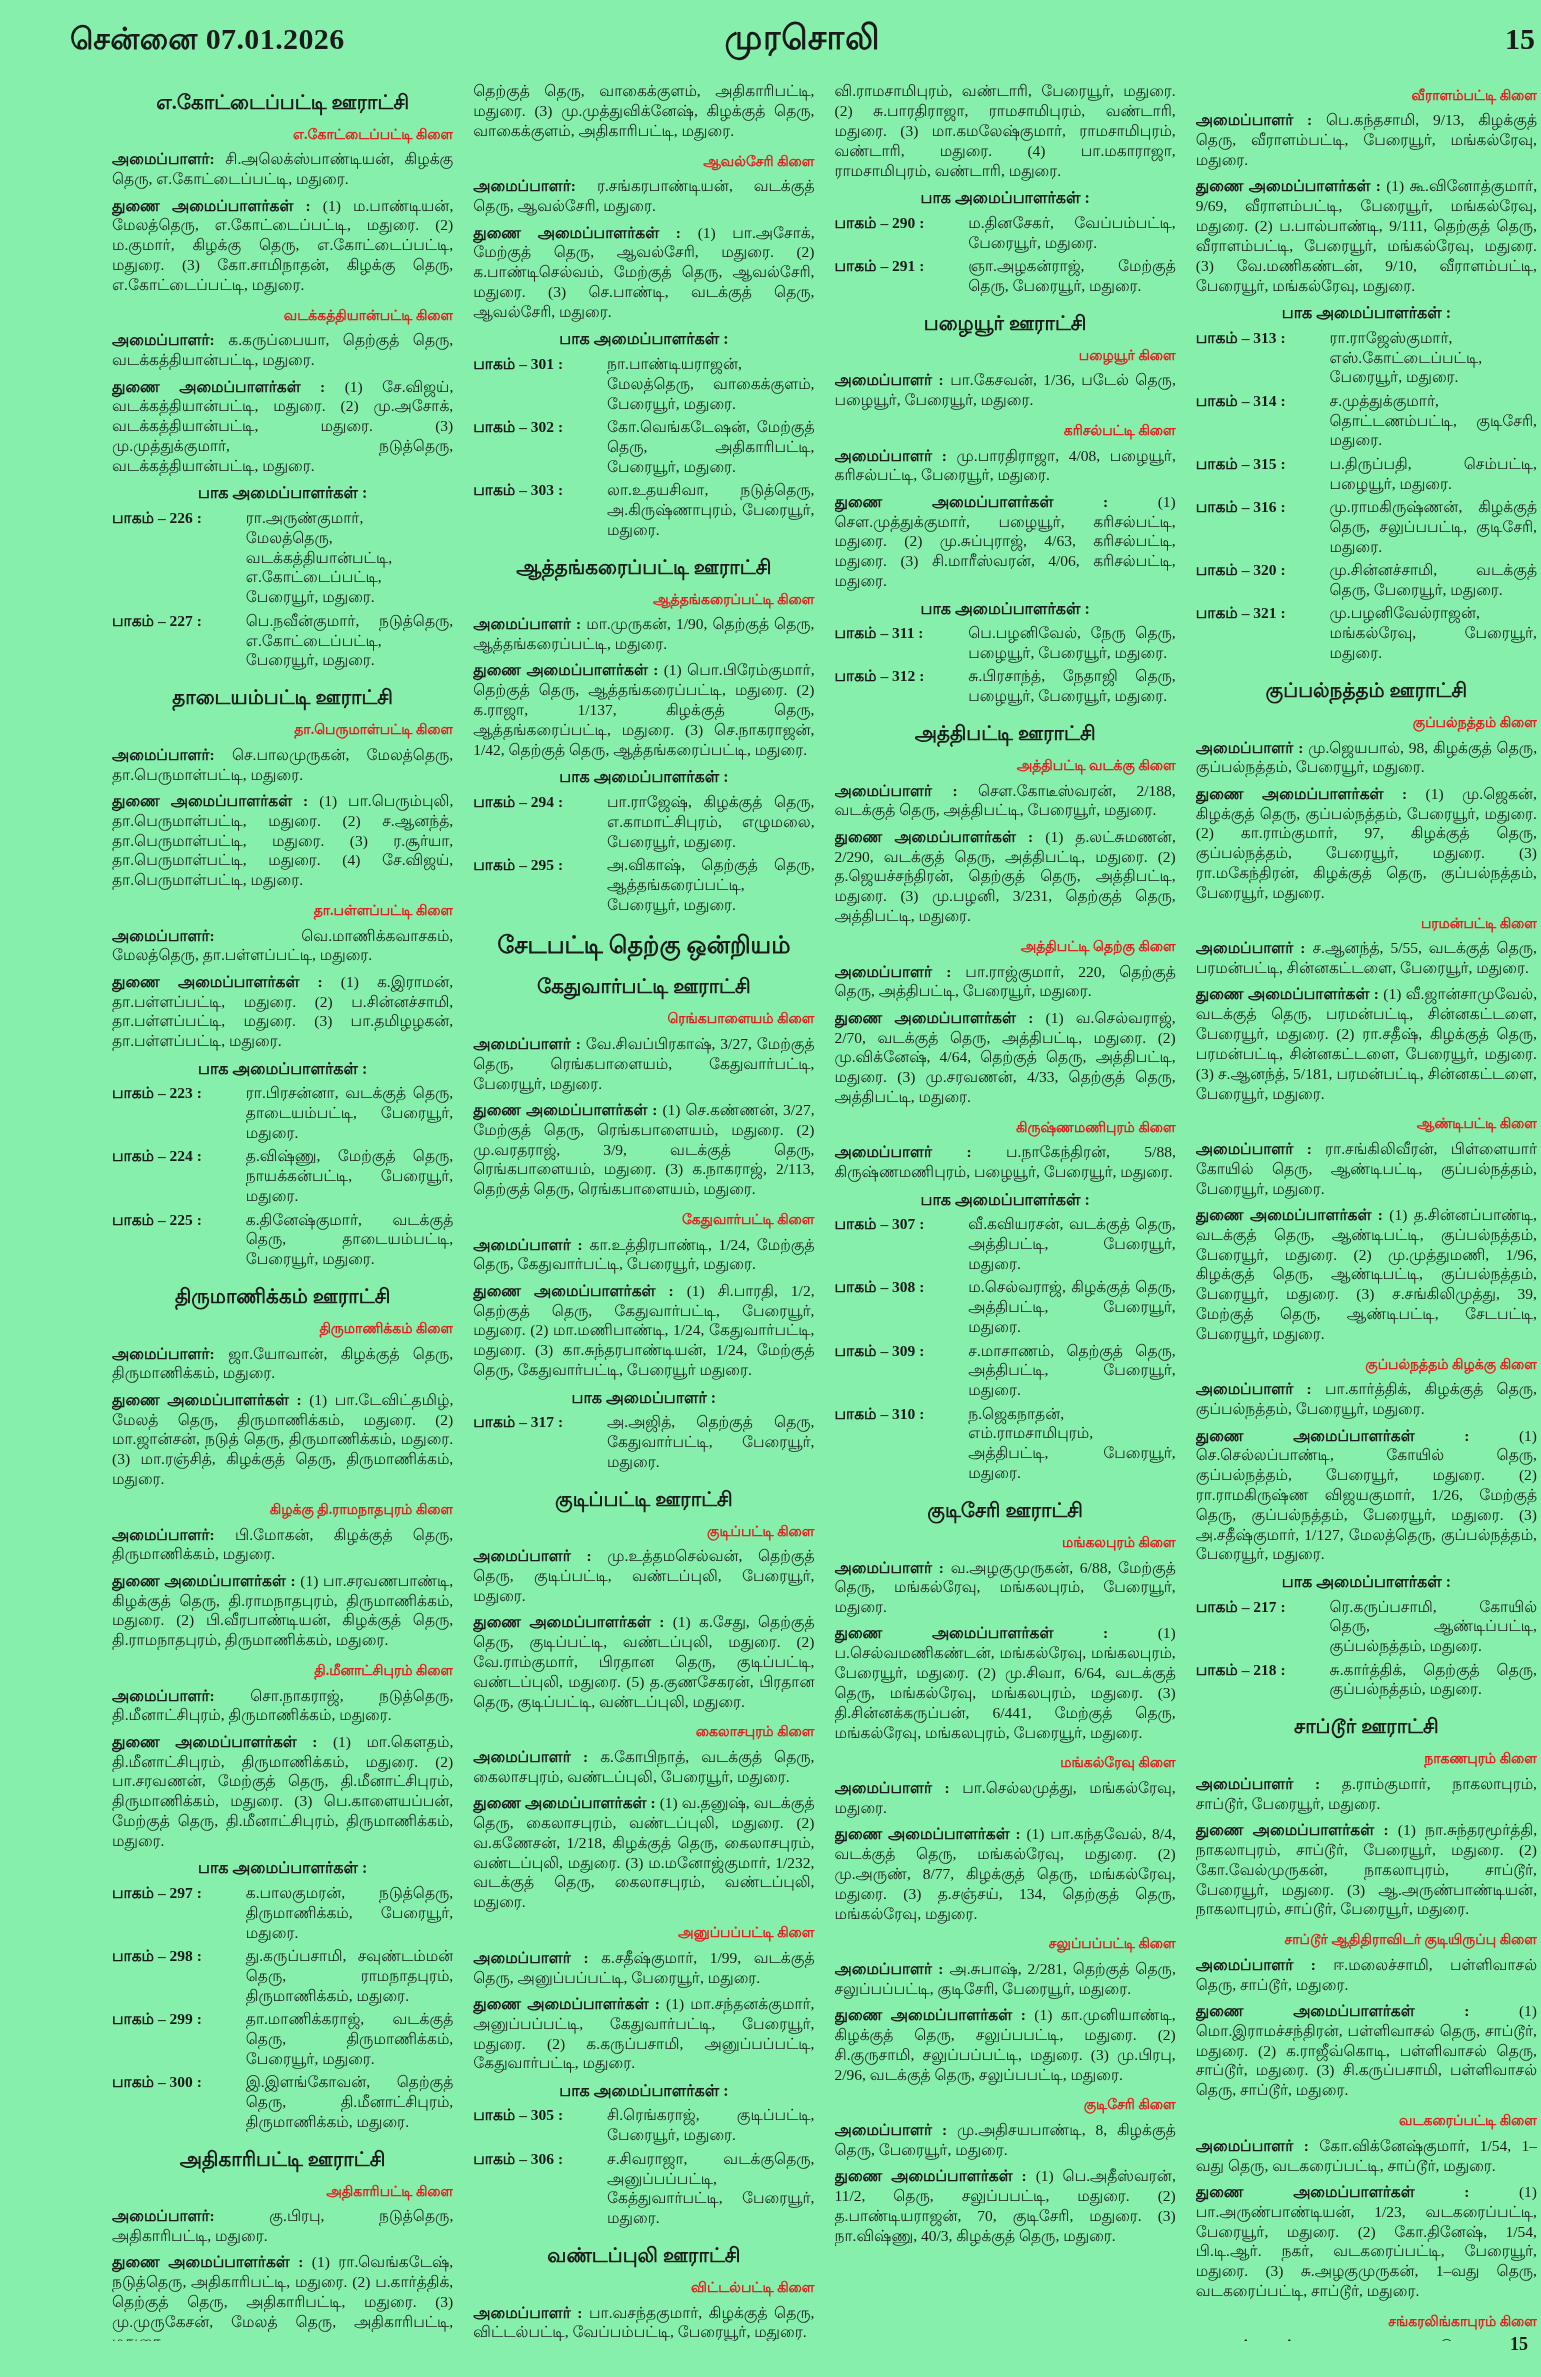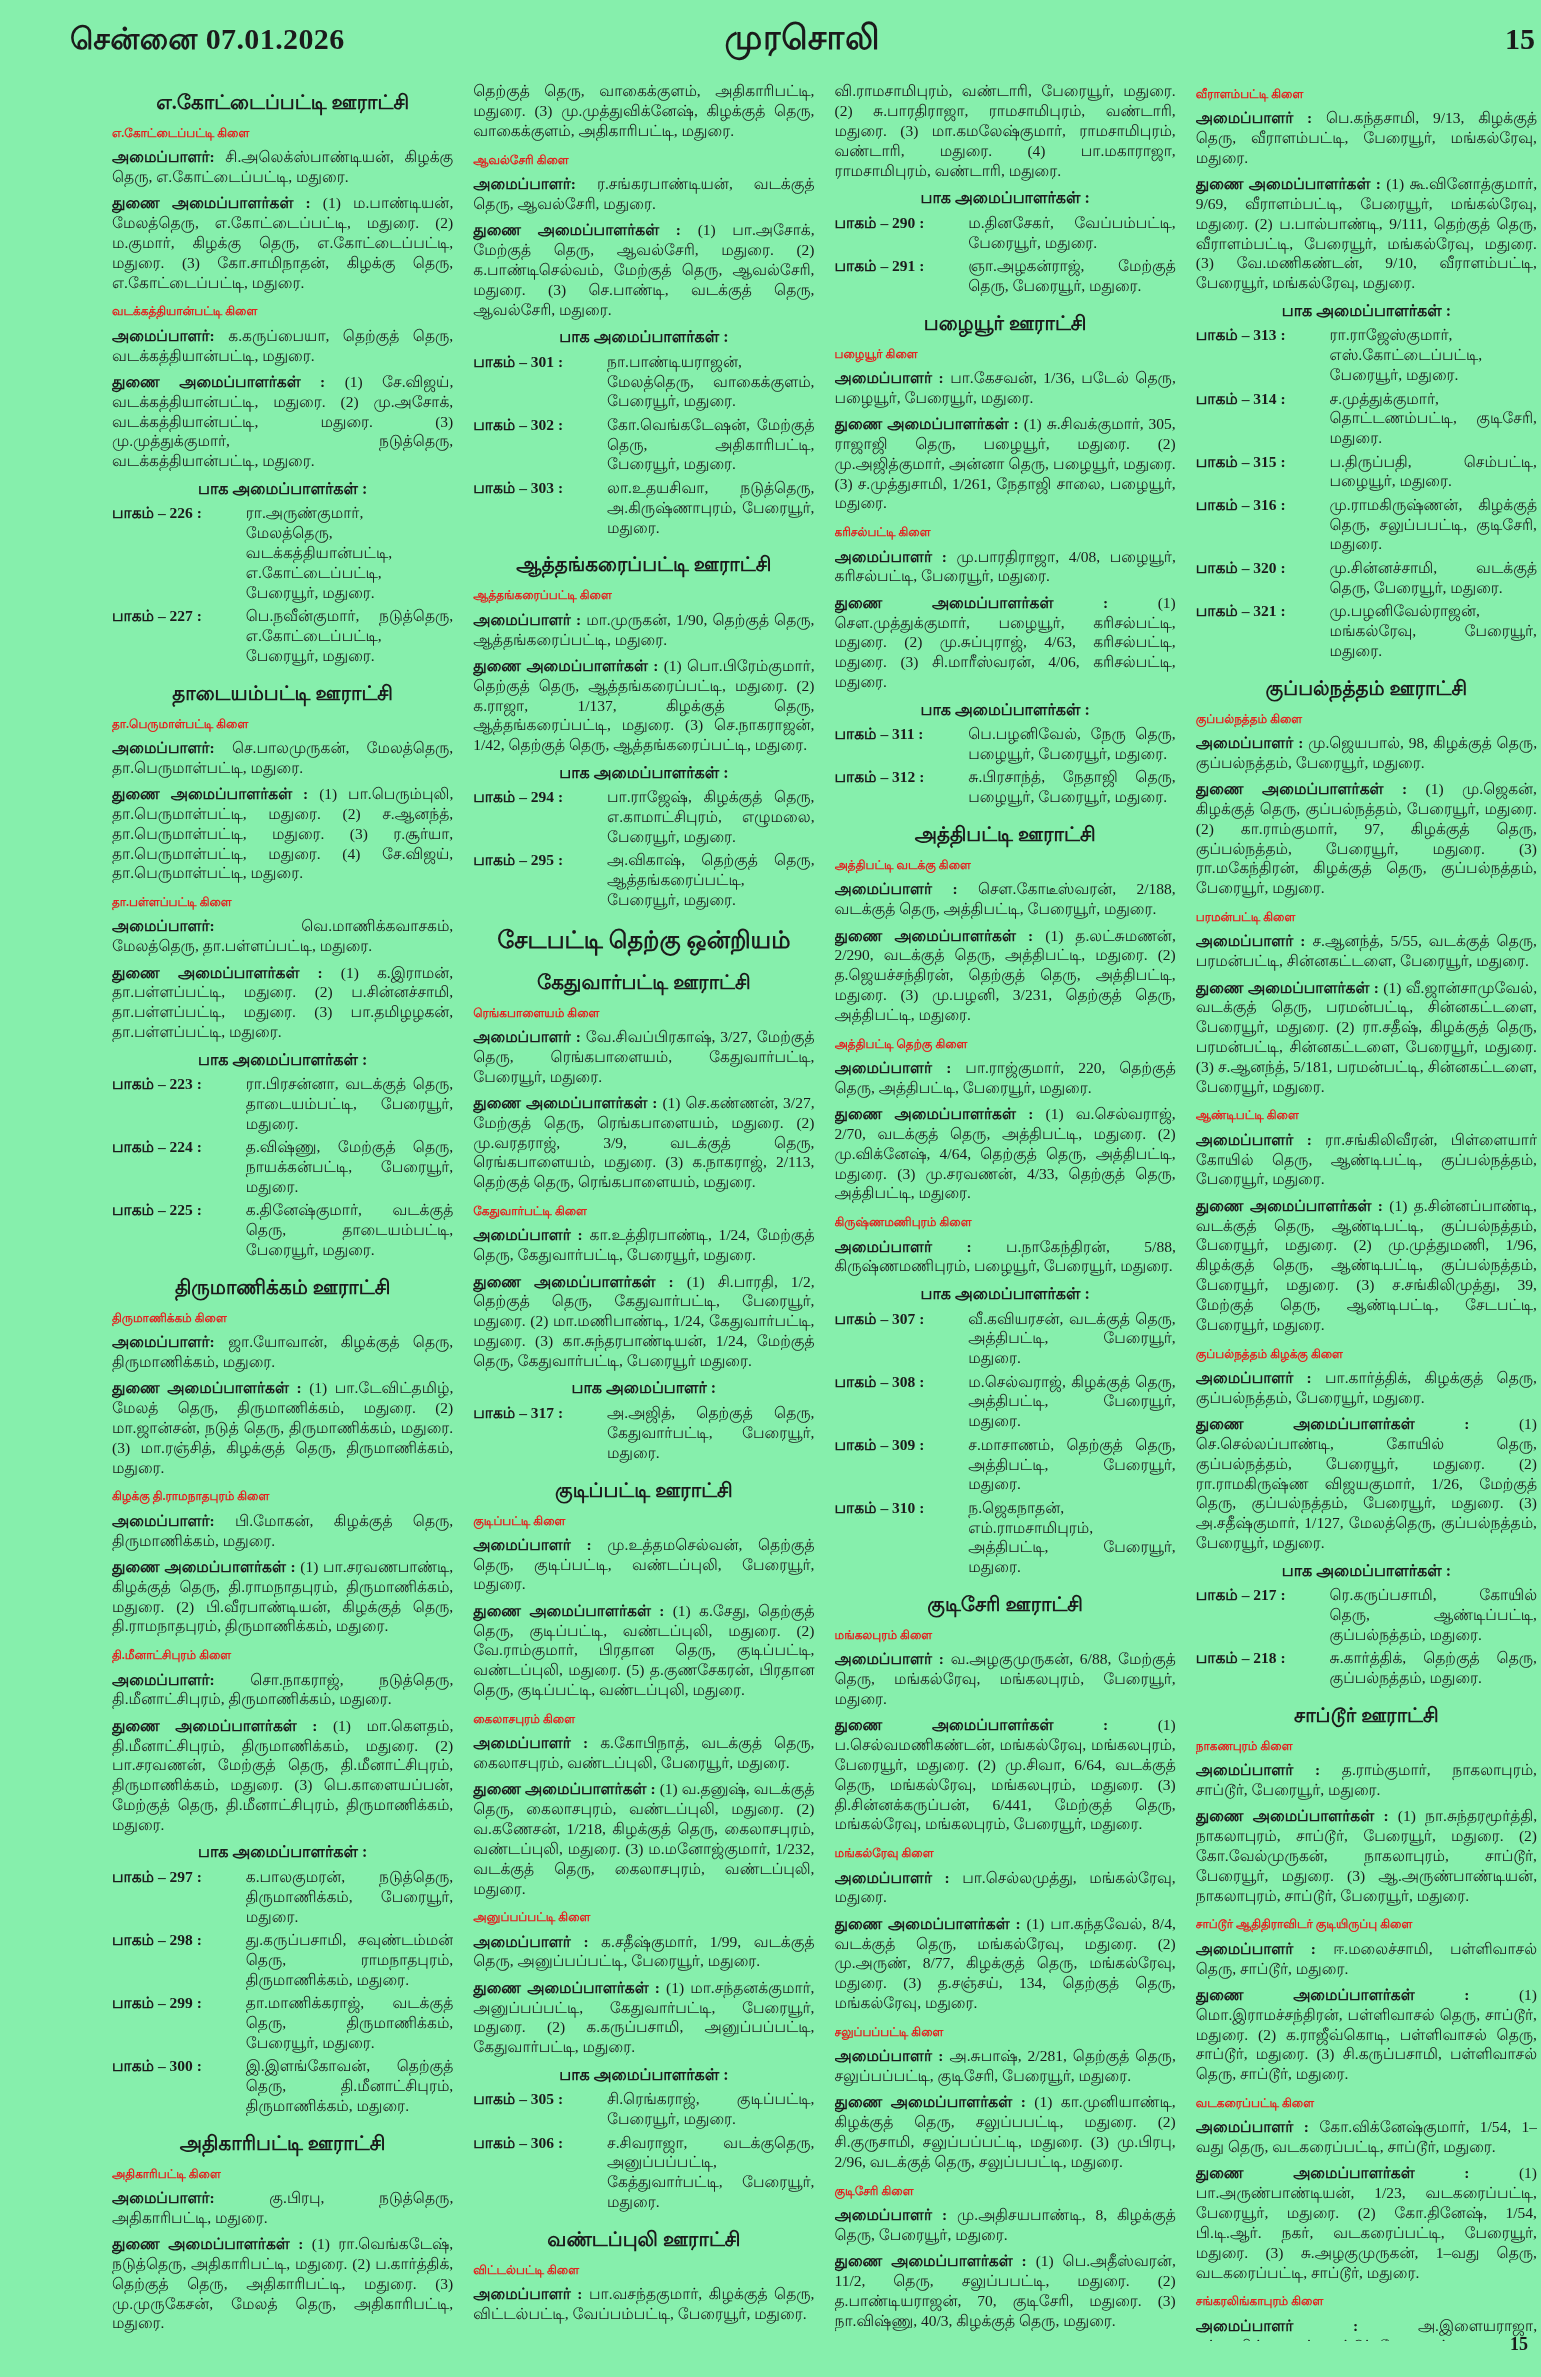--- a/index.html
+++ b/index.html
@@ -7,21 +7,21 @@
         font-family:"Liberation Serif", serif;color:#1b1b1b;padding-left:32px;}
   .header{display:grid;grid-template-columns:1fr auto 1fr;align-items:baseline;
           padding:19px 38px 2.9px 38px;}
   .city-date{font-size:30px;font-weight:700;letter-spacing:0.4px;}
   .masthead{font-size:34px;font-weight:700;text-align:center;letter-spacing:0.7px;}
   .pageno{font-size:30px;font-weight:700;text-align:right;}
   .columns{display:flex;gap:20px;padding:10px 36px 0 36px;height:2266px;overflow:hidden;margin-left:44px;}
   .col{flex:1 1 0;text-align:justify;overflow:hidden;}
   p.para,.cont{font-size:15.5px;line-height:1.28;margin:6.5px 0;}
   .para .lead{font-weight:700;}
-  .branch{color:#e32220;font-weight:700;font-size:12px;text-align:left;margin:13px 0 5.8px 0;line-height:1.15;}
+  .branch{color:#e32220;font-weight:700;font-size:14px;text-align:right;margin:13px 0 5.8px 0;line-height:1.15;}
   .panchayat{font-weight:700;font-size:20px;text-align:center;margin:16px 0 4.3px 0;line-height:1.15;}
   .union{font-weight:700;font-size:24px;text-align:center;margin:17.3px 0 5.8px 0;line-height:1.15;}
   .baga_header{font-weight:700;font-size:16px;text-align:center;margin:8.7px 0 2.9px 0;}
   .baga{display:flex;font-size:15.5px;line-height:1.28;margin:3.6px 0;}
   .baga .label{flex:0 0 128px;font-weight:700;white-space:nowrap;}
   .baga .btext{flex:1;padding-left:5.8px;}
   .footer-pageno{position:absolute;right:45px;bottom:21.6px;font-size:18px;font-weight:700;}
 </style>
 </head>
 <body>
@@ -176,21 +176,20 @@
           <span class="label">பாகம் – 290 :</span>
           <span class="btext">ம.தினசேகர், வேப்பம்பட்டி, பேரையூர், மதுரை.</span>
         </div>
         <div class="baga">
           <span class="label">பாகம் – 291 :</span>
           <span class="btext">ஞா.அழகன்ராஜ், மேற்குத் தெரு, பேரையூர், மதுரை.</span>
         </div>
         <div class="panchayat">பழையூர் ஊராட்சி</div>
         <div class="branch">பழையூர் கிளை</div>
         <p class="para"><span class="lead">அமைப்பாளர் :</span> <span>பா.கேசவன், 1/36, படேல் தெரு, பழையூர், பேரையூர், மதுரை.</span></p>
-        <p class="para"><span class="lead">துணை அமைப்பாளர்கள் :</span> <span>(1) சு.சிவக்குமார், 305, ராஜாஜி தெரு, பழையூர், மதுரை. (2) மு.அஜித்குமார், அன்னா தெரு, பழையூர், மதுரை. (3) ச.முத்துசாமி, 1/261, நேதாஜி சாலை, பழையூர், மதுரை.</span></p>
         <div class="branch">கரிசல்பட்டி கிளை</div>
         <p class="para"><span class="lead">அமைப்பாளர் :</span> <span>மு.பாரதிராஜா, 4/08, பழையூர், கரிசல்பட்டி, பேரையூர், மதுரை.</span></p>
         <p class="para"><span class="lead">துணை அமைப்பாளர்கள் :</span> <span>(1) செள.முத்துக்குமார், பழையூர், கரிசல்பட்டி, மதுரை. (2) மு.சுப்புராஜ், 4/63, கரிசல்பட்டி, மதுரை. (3) சி.மாரீஸ்வரன், 4/06, கரிசல்பட்டி, மதுரை.</span></p>
         <div class="baga_header">பாக அமைப்பாளர்கள் :</div>
         <div class="baga">
           <span class="label">பாகம் – 311 :</span>
           <span class="btext">பெ.பழனிவேல், நேரு தெரு, பழையூர், பேரையூர், மதுரை.</span>
         </div>
         <div class="baga">
           <span class="label">பாகம் – 312 :</span>

